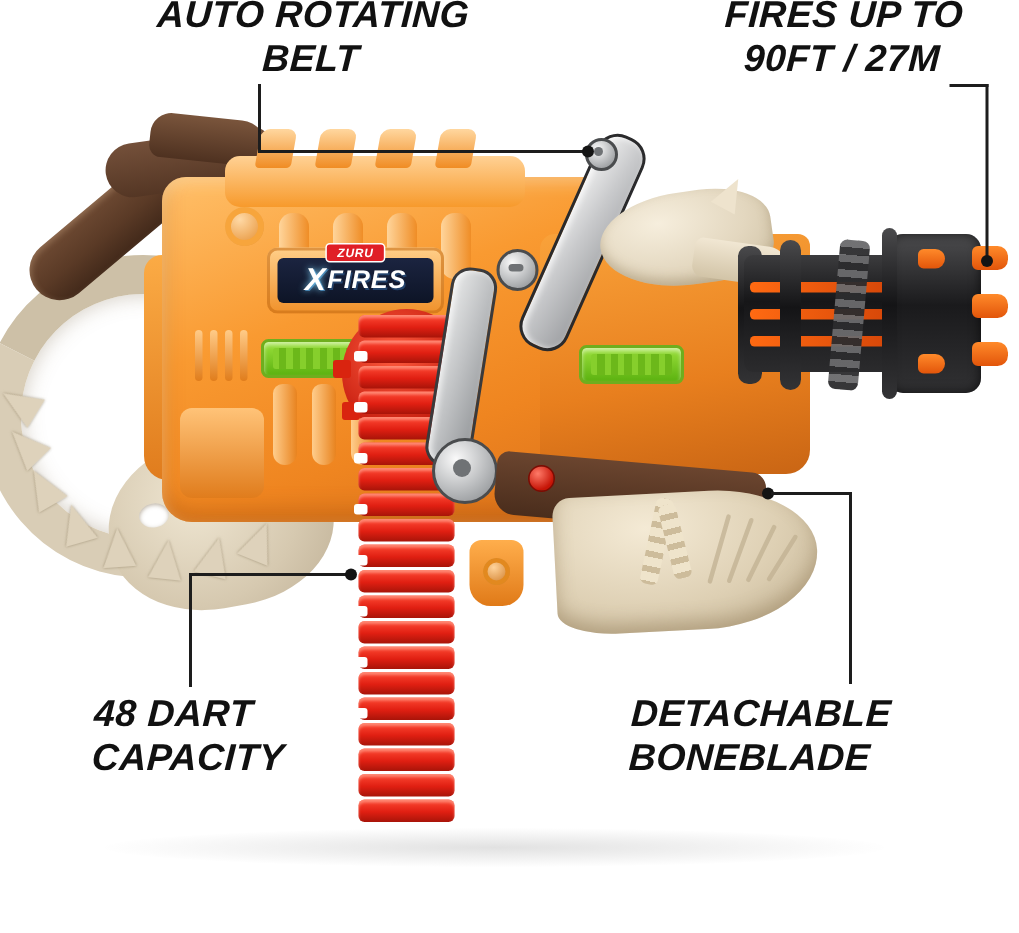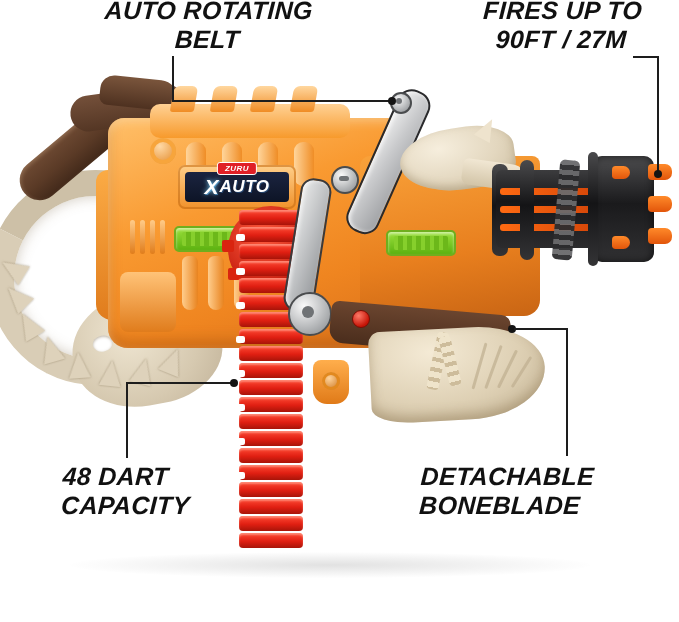--- a/index.html
+++ b/index.html
@@ -364,21 +364,21 @@
     <div class="cyl" style="left:186px;"></div>
     <div class="cyl" style="left:222px;"></div>
     <div class="cyl" style="left:258px;"></div>
     <div class="cyl" style="left:294px;"></div>
     <div style="position:absolute;left:150px;top:78px;width:26px;height:26px;border-radius:50%;background:radial-gradient(circle at 38% 32%,#ffd9a6,#e0821d);box-shadow:inset 0 0 0 4px #f7a53c;"></div>
 
     <div class="logo-plate">
       <div class="logo-inner">
         <div class="zuru-badge">ZURU</div>
         <span class="xshot-x">X</span>
-        <span class="xshot-word">AUTO</span>
+        <span class="xshot-word">FIRES</span>
       </div>
     </div>
 
     <div class="green-panel" style="left:174px;top:166px;width:76px;height:22px;"></div>
     <div class="green-panel" style="left:386px;top:170px;width:66px;height:22px;"></div>
 
     <div class="slat" style="left:130px;top:160px;height:34px;"></div>
     <div class="slat" style="left:140px;top:160px;height:34px;"></div>
     <div class="slat" style="left:150px;top:160px;height:34px;"></div>
     <div class="slat" style="left:160px;top:160px;height:34px;"></div>

